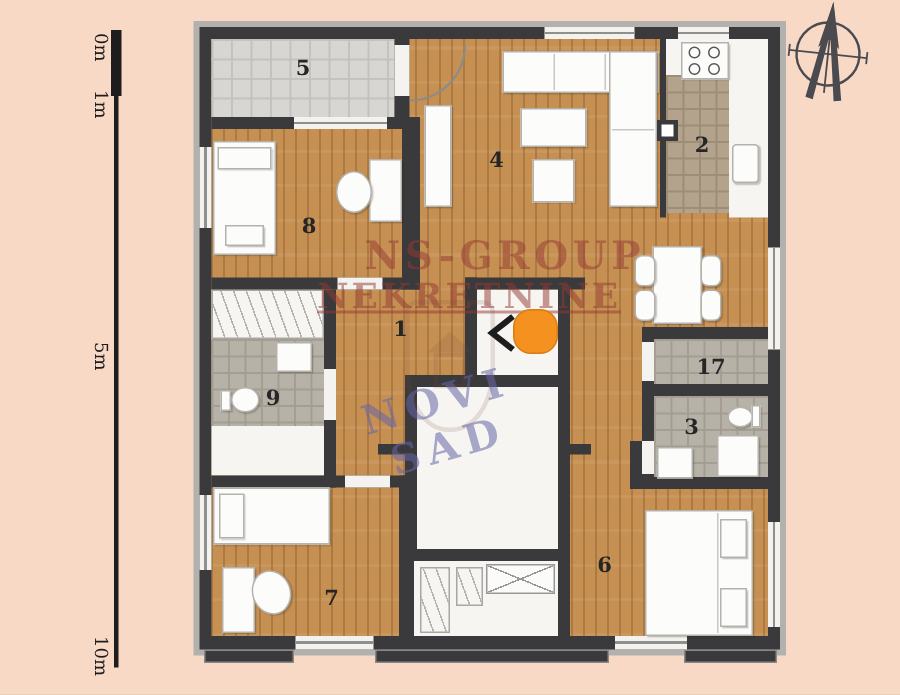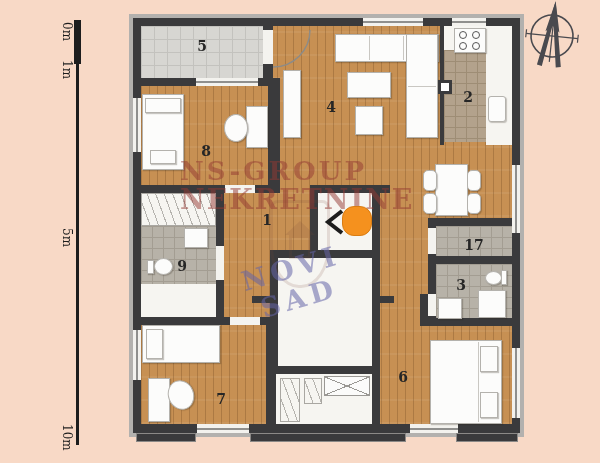--- a/index.html
+++ b/index.html
@@ -34,21 +34,21 @@
         background-image:repeating-linear-gradient(70deg, transparent 0 7px, #b5b3ae 7px 8px);
         border:1px solid #a9a7a2;}
   .xbox{background:
         linear-gradient(to top right, transparent calc(50% - 0.5px), #9a9894 calc(50% - 0.5px), #9a9894 calc(50% + 0.5px), transparent calc(50% + 0.5px)),
         linear-gradient(to bottom right, transparent calc(50% - 0.5px), #9a9894 calc(50% - 0.5px), #9a9894 calc(50% + 0.5px), transparent calc(50% + 0.5px)),
         #fbfbfa;border:1px solid #9a9894;}
   .num{font-size:14px;font-weight:bold;color:#262626;text-align:center;width:24px;height:16px;line-height:16px;z-index:7;}
   .divline{background:#c9c7c2;}
   .round{border-radius:50%;}
   .scale-label{font-size:12px;color:#1d1d1d;transform:rotate(90deg);transform-origin:0 0;white-space:nowrap;}
-  .wm1{z-index:8;pointer-events:none;text-align:left;font-weight:bold;color:rgba(148,56,50,.5);}
+  .wm1{z-index:8;pointer-events:none;text-align:right;font-weight:bold;color:rgba(148,56,50,.5);}
   .wm-blue{z-index:8;pointer-events:none;text-align:center;font-weight:bold;color:rgba(100,100,168,.55);}
   svg{display:block;}
 </style>
 </head>
 <body>
 
 <div class="stage">
 
   <div class="abs" style="left:0;top:0;width:100px;height:463px;">
     <div class="abs" style="left:76px;top:20px;width:3px;height:425px;background:#1d1d1d;"></div>
@@ -199,21 +199,21 @@
   <div class="abs num" style="left:209px;top:391px;">7</div>
   <div class="abs num" style="left:194px;top:143px;">8</div>
   <div class="abs num" style="left:170px;top:258px;">9</div>
   <div class="abs num" style="left:462px;top:237px;">17</div>
 
   <div class="abs" style="left:270px;top:200px;width:60px;height:88px;z-index:8;opacity:.15;border:3px solid #7a4a3a;border-radius:8px 8px 48% 48%;">
     <div class="abs" style="left:12px;top:18px;width:0;height:0;border-left:15px solid transparent;border-right:15px solid transparent;border-bottom:14px solid #7a4a3a;"></div>
     <div class="abs" style="left:16px;top:32px;width:22px;height:24px;border:3px solid #7a4a3a;"></div>
   </div>
   <div class="abs wm1" style="left:180px;top:156px;width:250px;font-size:26px;letter-spacing:3px;">NS-GROUP</div>
-  <div class="abs wm1" style="left:180px;top:184px;width:250px;font-size:27px;letter-spacing:2px;">NEKRETNINE</div>
+  <div class="abs wm1" style="left:164px;top:184px;width:250px;font-size:23px;letter-spacing:2px;text-decoration:underline;">NEKRETNINE</div>
   <div class="abs wm-blue" style="left:200px;top:252px;width:190px;font-size:27px;letter-spacing:5px;transform:rotate(-16deg);">NOVI SAD</div>
 
   <div class="abs" style="left:342px;top:206px;width:30px;height:30px;background:#f5911e;border:1px solid #d97c12;border-radius:12px;z-index:9;"></div>
   <div class="abs" style="left:324px;top:208px;width:20px;height:28px;z-index:9;">
     <svg width="20" height="28" viewBox="0 0 20 28">
         <polyline points="18,3 4,14 18,25" fill="none" stroke="#1d1d1d" stroke-width="4"></polyline>
       </svg>
   </div>
 
 </div>

